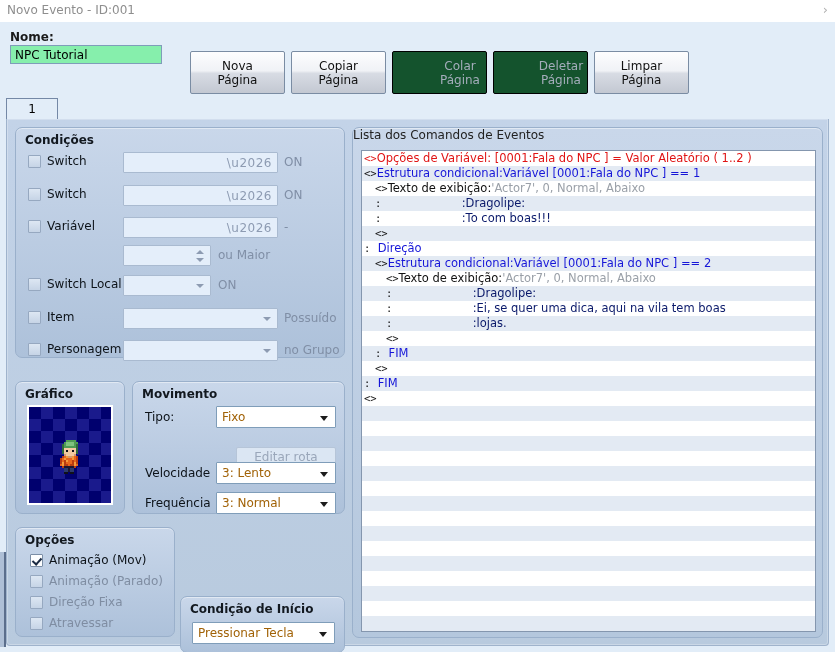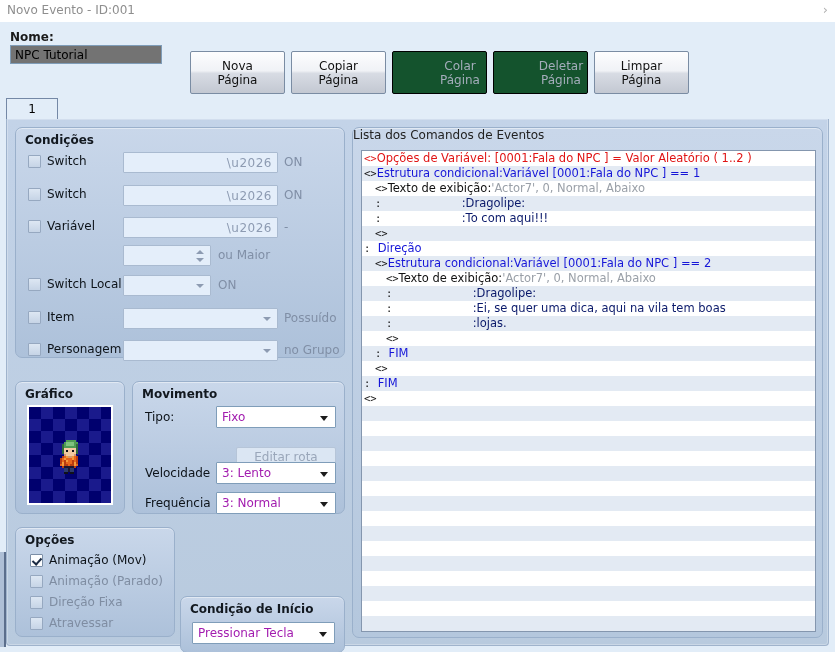--- a/index.html
+++ b/index.html
@@ -52,21 +52,21 @@
 
   
   .lbl-nome {
     position: absolute; left: 10px; top: 8px;
     font-size: 12px; font-weight: bold; color: #1a1a1a;
   }
   .name-input {
     position: absolute; left: 10px; top: 23px; width: 152px; height: 19px;
     box-sizing: border-box;
     border: 1px solid #7f9db9;
-    background: #737373;
+    background: #86efac;
     padding: 1px 4px;
     font-family: "DejaVu Sans", "Liberation Sans", sans-serif;
     font-size: 12px; color: #000;
     outline: none;
   }
 
   .pbtn {
     position: absolute; top: 29px; height: 43px; width: 95px;
     box-sizing: border-box;
     border: 1px solid #7a8ca3;
@@ -195,21 +195,21 @@
     line-height: 13px;
   }
 
   
   .combo {
     position: absolute; box-sizing: border-box;
     height: 22px;
     border: 1px solid #7f9db9;
     background: #ffffff;
     border-radius: 1px;
-    font-size: 12px; color: #a21caf;
+    font-size: 12px; color: #a16207;
     line-height: 20px;
     padding-left: 5px;
     cursor: default;
   }
   .combo .caret {
     position: absolute; right: 7px; top: 9px;
     width: 0; height: 0;
     border-left: 4px solid transparent;
     border-right: 4px solid transparent;
     border-top: 5px solid #1c1c1c;
@@ -450,21 +450,21 @@
         </div>
       </div>
 
       <div class="listpanel" style="left:345px; top:8px; width:471px; height:511px;">
         <div class="gtitle">Lista dos Comandos de Eventos</div>
         <div class="listbox" id="cmdlist">
             <div class="row"><span></span><span class="mono-arrow c-red">&lt;&gt;</span><span class="c-red">Opções de Variável: [0001:Fala do NPC ] = Valor Aleatório ( 1..2 )</span></div>
             <div class="row alt"><span></span><span class="mono-arrow c-black">&lt;&gt;</span><span class="c-blue">Estrutura condicional:Variável [0001:Fala do NPC ] == 1</span></div>
             <div class="row"><span>   </span><span class="mono-arrow c-black">&lt;&gt;</span><span class="c-black">Texto de exibição:</span><span class="c-gray">'Actor7', 0, Normal, Abaixo</span></div>
             <div class="row alt"><span>   </span><span class="mono-arrow c-black">:</span><span>                      </span><span class="c-navy">:Dragolipe:</span></div>
-            <div class="row"><span>   </span><span class="mono-arrow c-black">:</span><span>                      </span><span class="c-navy">:To com aqui!!!</span></div>
+            <div class="row"><span>   </span><span class="mono-arrow c-black">:</span><span>                      </span><span class="c-navy">:To com boas!!!</span></div>
             <div class="row alt"><span>   </span><span class="mono-arrow c-black">&lt;&gt;</span></div>
             <div class="row"><span></span><span class="mono-arrow c-black">:</span><span>  </span><span class="c-blue">Direção</span></div>
             <div class="row alt"><span>   </span><span class="mono-arrow c-black">&lt;&gt;</span><span class="c-blue">Estrutura condicional:Variável [0001:Fala do NPC ] == 2</span></div>
             <div class="row"><span>      </span><span class="mono-arrow c-black">&lt;&gt;</span><span class="c-black">Texto de exibição:</span><span class="c-gray">'Actor7', 0, Normal, Abaixo</span></div>
             <div class="row alt"><span>      </span><span class="mono-arrow c-black">:</span><span>                      </span><span class="c-navy">:Dragolipe:</span></div>
             <div class="row"><span>      </span><span class="mono-arrow c-black">:</span><span>                      </span><span class="c-navy">:Ei, se quer uma dica, aqui na vila tem boas</span></div>
             <div class="row alt"><span>      </span><span class="mono-arrow c-black">:</span><span>                      </span><span class="c-navy">:lojas.</span></div>
             <div class="row"><span>      </span><span class="mono-arrow c-black">&lt;&gt;</span></div>
             <div class="row alt"><span>   </span><span class="mono-arrow c-black">:</span><span>  </span><span class="c-blue">FIM</span></div>
             <div class="row"><span>   </span><span class="mono-arrow c-black">&lt;&gt;</span></div>

